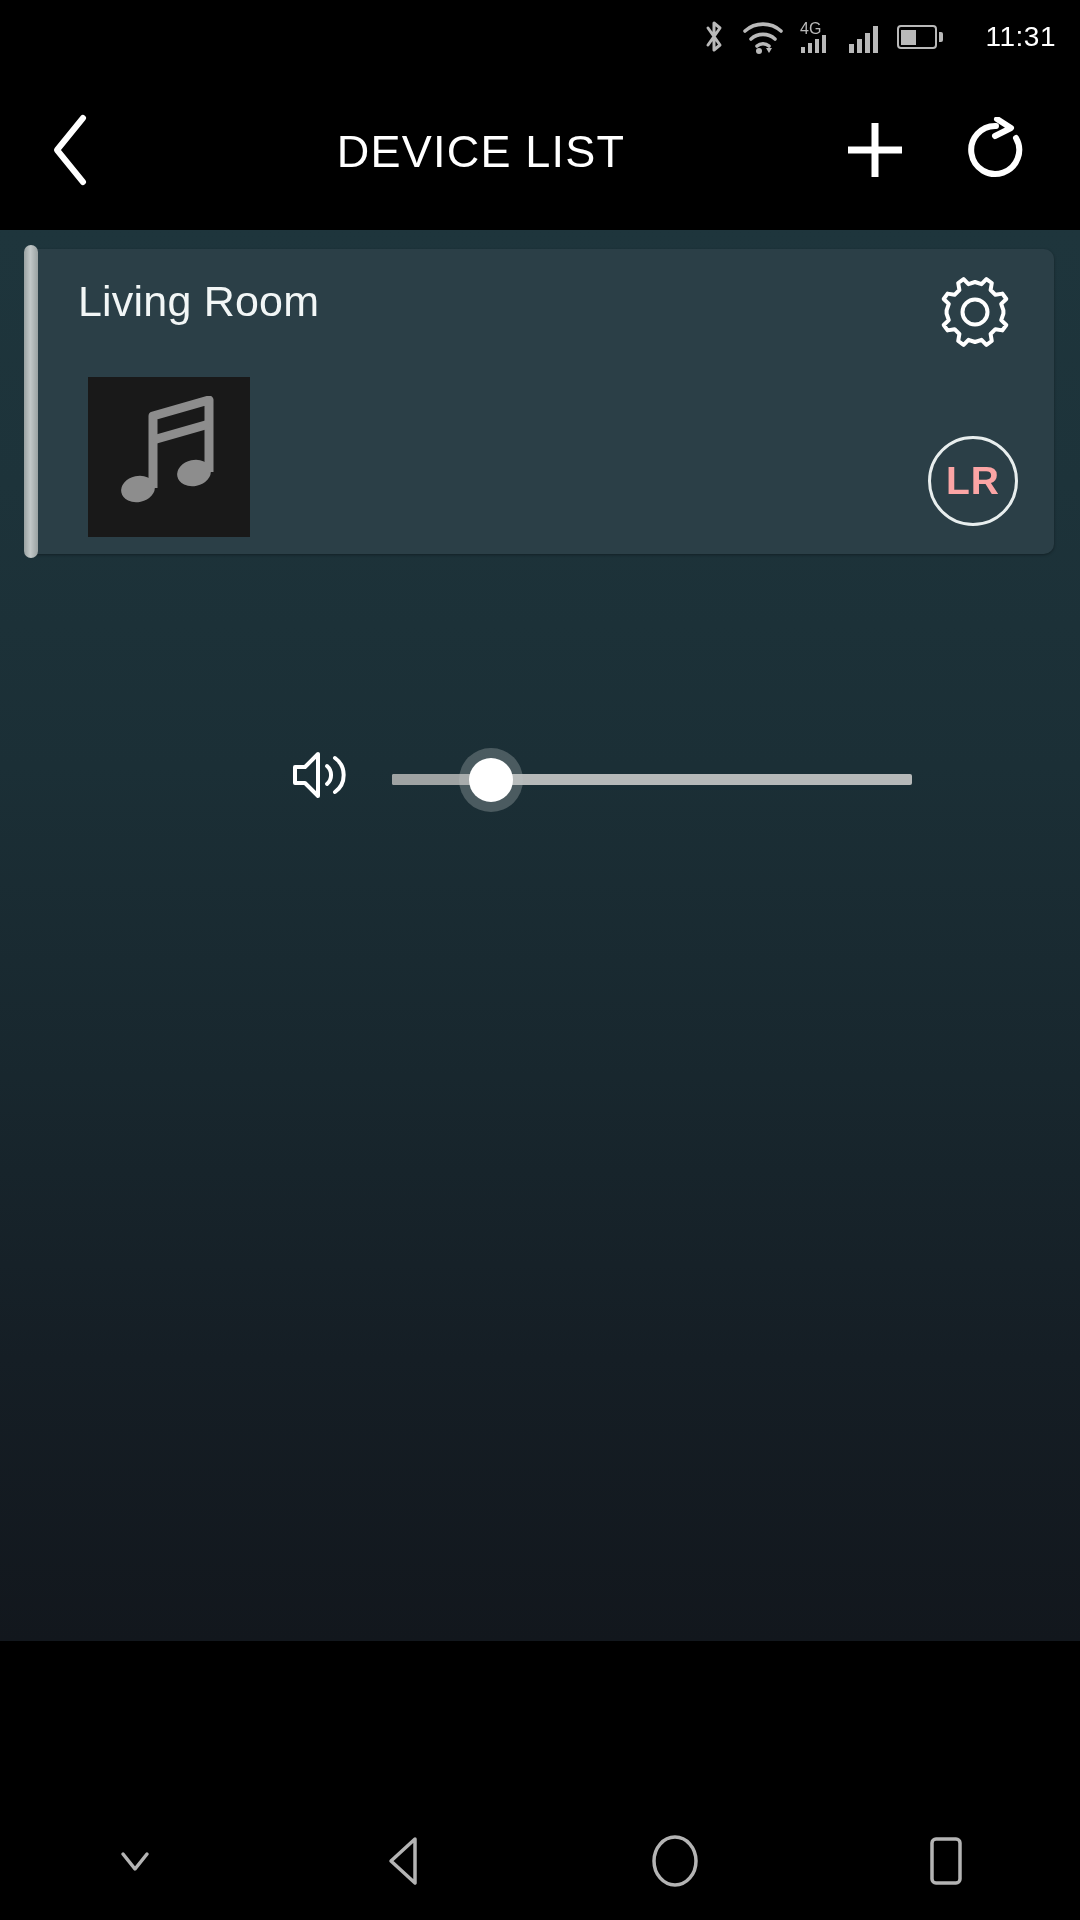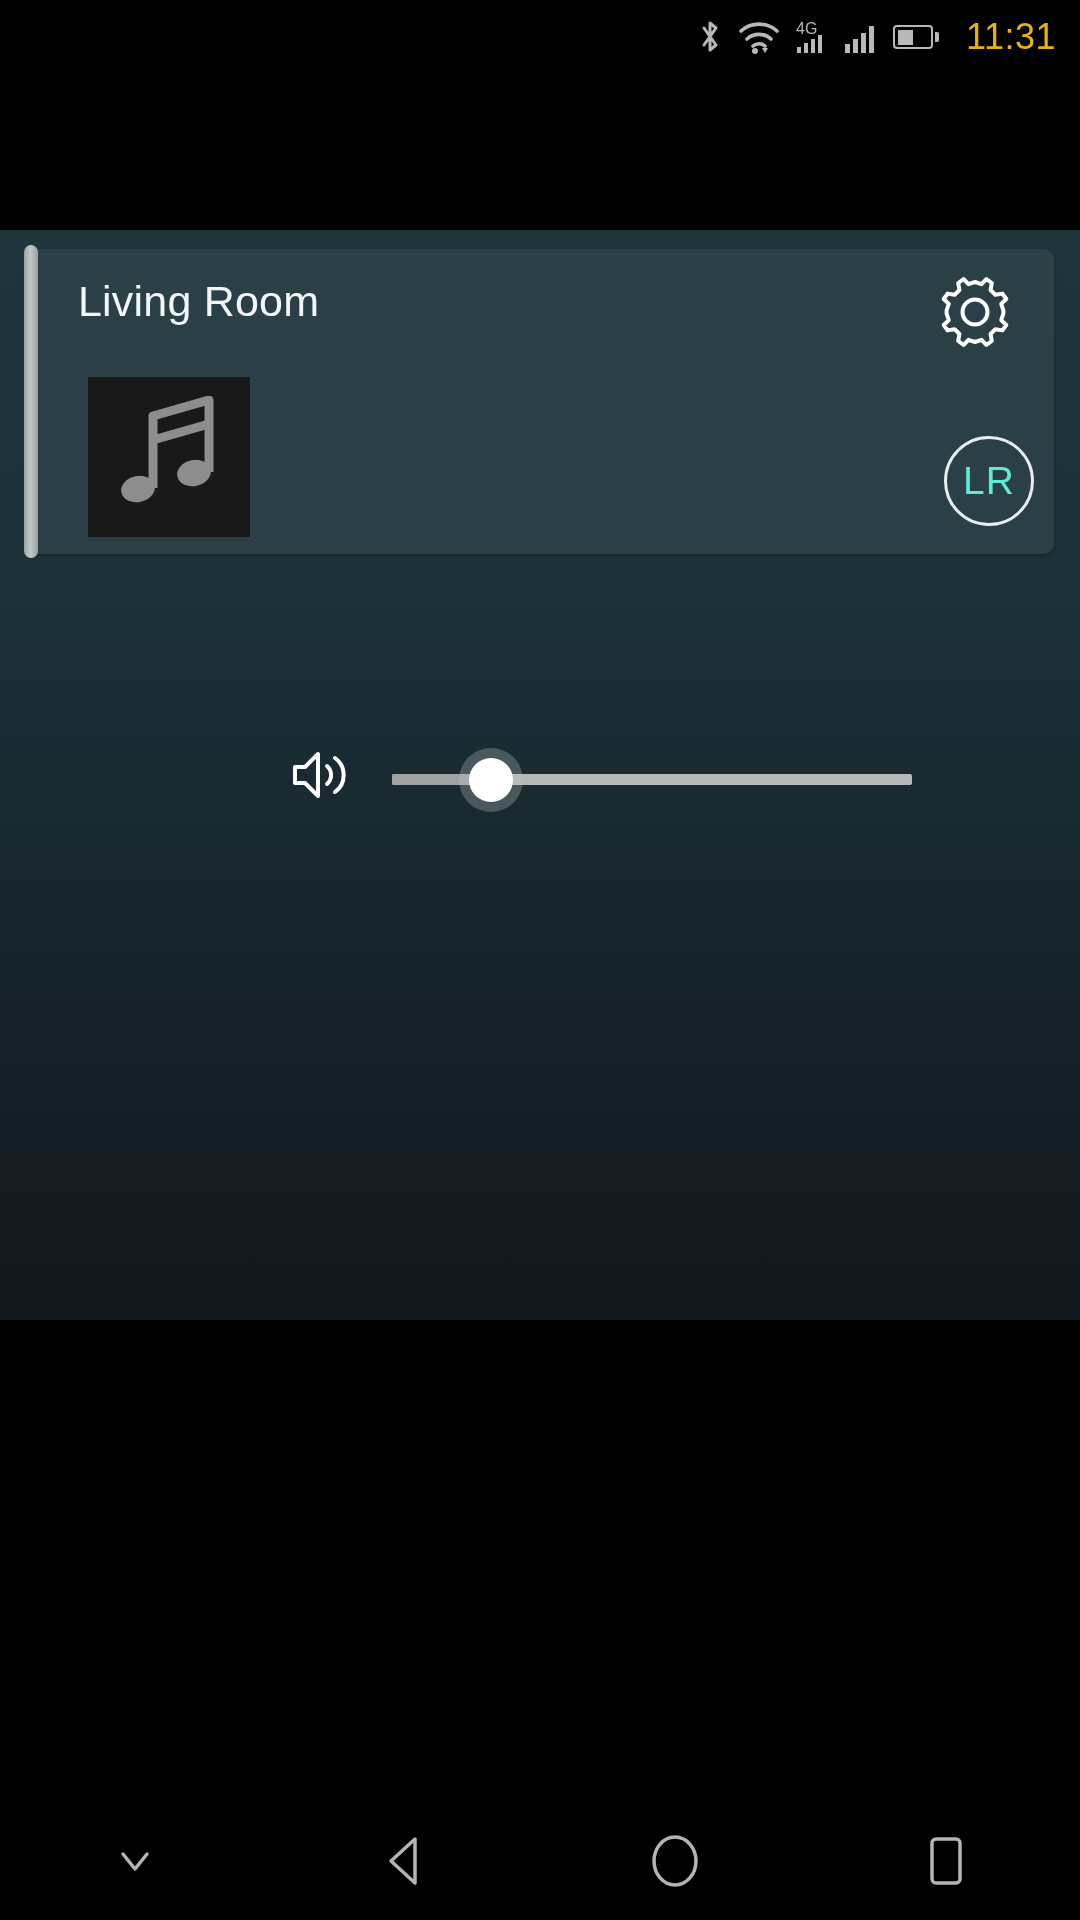--- a/index.html
+++ b/index.html
@@ -14,21 +14,21 @@
 
   
   .statusbar {
     position:absolute; top:0; left:0; width:1080px; height:74px;
     background:#000; display:flex; align-items:center;
     padding:0 24px 0 26px;
   }
   .carrier { color:#9a9a9a; font-size:33px; letter-spacing:.2px; }
   .sb-right { margin-left:auto; display:flex; align-items:center; gap:15px; }
   .sb-icon { display:flex; align-items:center; }
-  .clock { color:#eab308; font-size:36px; letter-spacing:.5px; margin-left:12px; }
+  .clock { color:#ffffff; font-size:28px; letter-spacing:.5px; margin-left:28px; }
 
   
   .battery { position:relative; width:46px; height:25px; display:flex; align-items:center; }
   .batt-body {
     width:40px; height:24px; border:2.5px solid #b9b9b9; border-radius:4px;
     position:relative; display:block;
   }
   .batt-fill {
     position:absolute; left:2.5px; top:2.5px; bottom:2.5px;
     width:42%; background:#b9b9b9;
@@ -45,21 +45,21 @@
   }
   .ab-back { width:140px; display:flex; justify-content:center; align-items:center; }
   .ab-title {
     flex:1; text-align:center; color:#fff; font-size:45px;
     letter-spacing:1.2px; font-weight:400; margin-left:-20px;
   }
   .ab-actions { display:flex; align-items:center; gap:56px; padding-right:52px; }
 
   
   .content {
-    position:absolute; top:230px; left:0; width:1080px; height:1090px;
+    position:absolute; top:230px; left:0; width:1080px; height:1411px;
     background:linear-gradient(180deg,
       #1e353c 0%, #1d333a 18%, #1b2f36 38%,
       #18272e 60%, #151e25 80%, #12171d 100%);
     padding:12px 26px 12px 26px;
   }
 
   
   .card {
     position:relative; width:1028px; height:305px;
     margin-top:7px;
@@ -102,25 +102,25 @@
     background:#9fa3a3; border-radius:2px;
   }
   .slider-thumb {
     position:absolute; top:-16px;
     width:44px; height:44px; border-radius:50%;
     background:#ffffff;
     box-shadow:0 0 0 10px rgba(190,196,196,.30);
     transform:translateX(-50%);
   }
   .lr-badge {
-    position:absolute; right:20px; bottom:28px;
+    position:absolute; right:36px; bottom:28px;
     width:90px; height:90px; border-radius:50%;
     border:3.5px solid #e8eeee;
     display:flex; align-items:center; justify-content:center;
-    color:#5eead4; font-size:39px; letter-spacing:1px;
+    color:#fca5a5; font-size:39px; letter-spacing:1px;font-weight:bold;
   }
 
   
   .playall {
     position:absolute; top:1641px; left:0; width:1080px; height:165px;
     background:#a3a3a3; display:flex; align-items:center; justify-content:center;
   }
   .playall-label { color:#fff; font-size:45px; font-weight:400; letter-spacing:.3px; }
 
   
@@ -177,20 +177,49 @@
         <span class="batt-body">
             <span class="batt-fill" style="width: 42%;"></span>
           </span>
         <span class="batt-cap"></span>
       </span>
 
       <span class="clock">11:31</span>
     </div>
   </div>
 
+  <div class="appbar">
+    <div class="ab-back">
+      <span>
+        <svg width="54" height="76" viewBox="0 0 54 76">
+          <path d="M40 6 L14 38 L40 70" fill="none" stroke="#ffffff" stroke-width="6" stroke-linecap="round" stroke-linejoin="round"></path>
+        </svg>
+      </span>
+    </div>
+
+    <div class="ab-title">DEVICE LIST</div>
+
+    <div class="ab-actions">
+      <span>
+        <span>
+          <svg width="66" height="66" viewBox="0 0 66 66">
+            <path d="M33 6 L33 60 M6 33 L60 33" stroke="#ffffff" stroke-width="7" stroke-linecap="butt"></path>
+          </svg>
+        </span>
+      </span>
+      <span>
+        <span>
+          <svg width="64" height="66" viewBox="0 0 64 66">
+            <path d="M32 9 A24 24 0 1 0 52 21" fill="none" stroke="#ffffff" stroke-width="6" stroke-linecap="round"></path>
+            <path d="M33 2 L47 11 L31 19" fill="none" stroke="#ffffff" stroke-width="6" stroke-linecap="round" stroke-linejoin="round"></path>
+          </svg>
+        </span>
+      </span>
+    </div>
+  </div>
 
   <div class="content">
 
     <div class="card">
       <span class="card-accent"></span>
 
       <span class="card-title">Living Room</span>
 
       <span class="gear-btn">
         <span>

